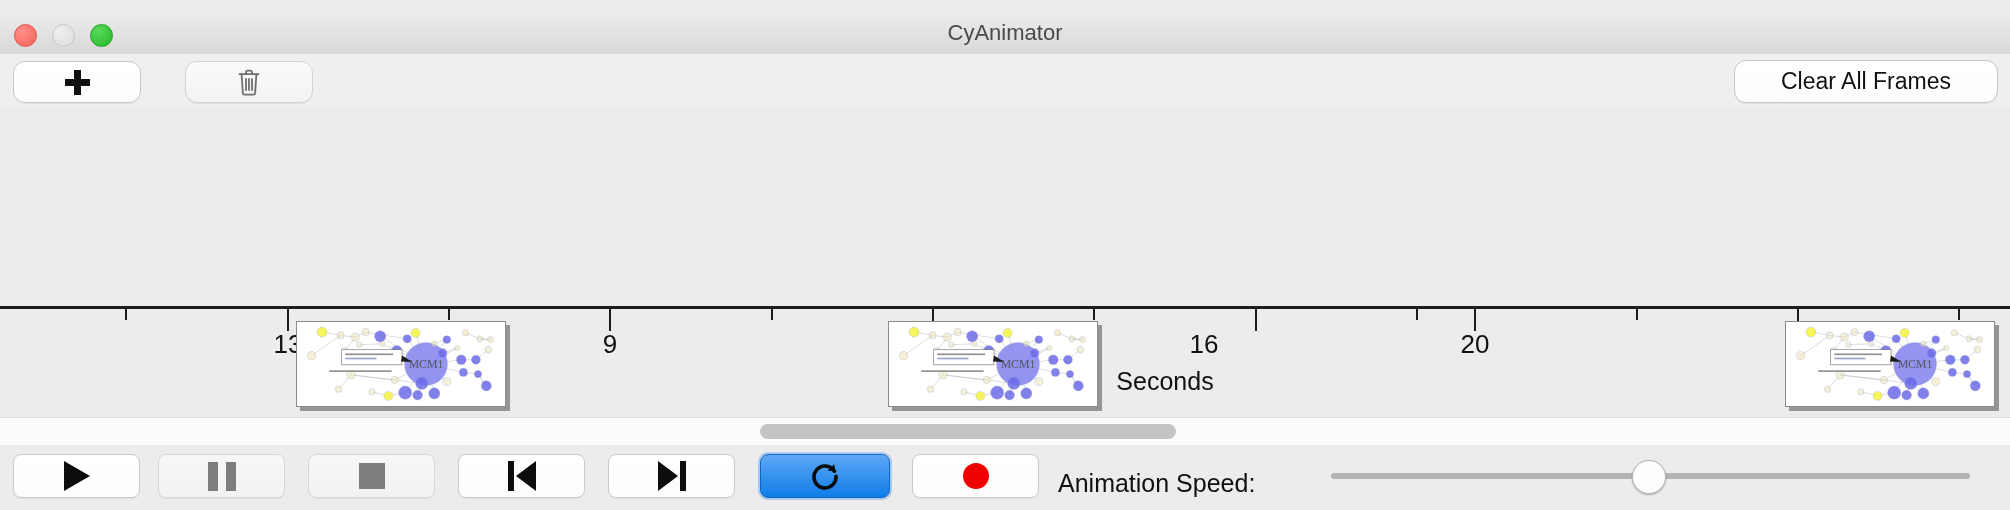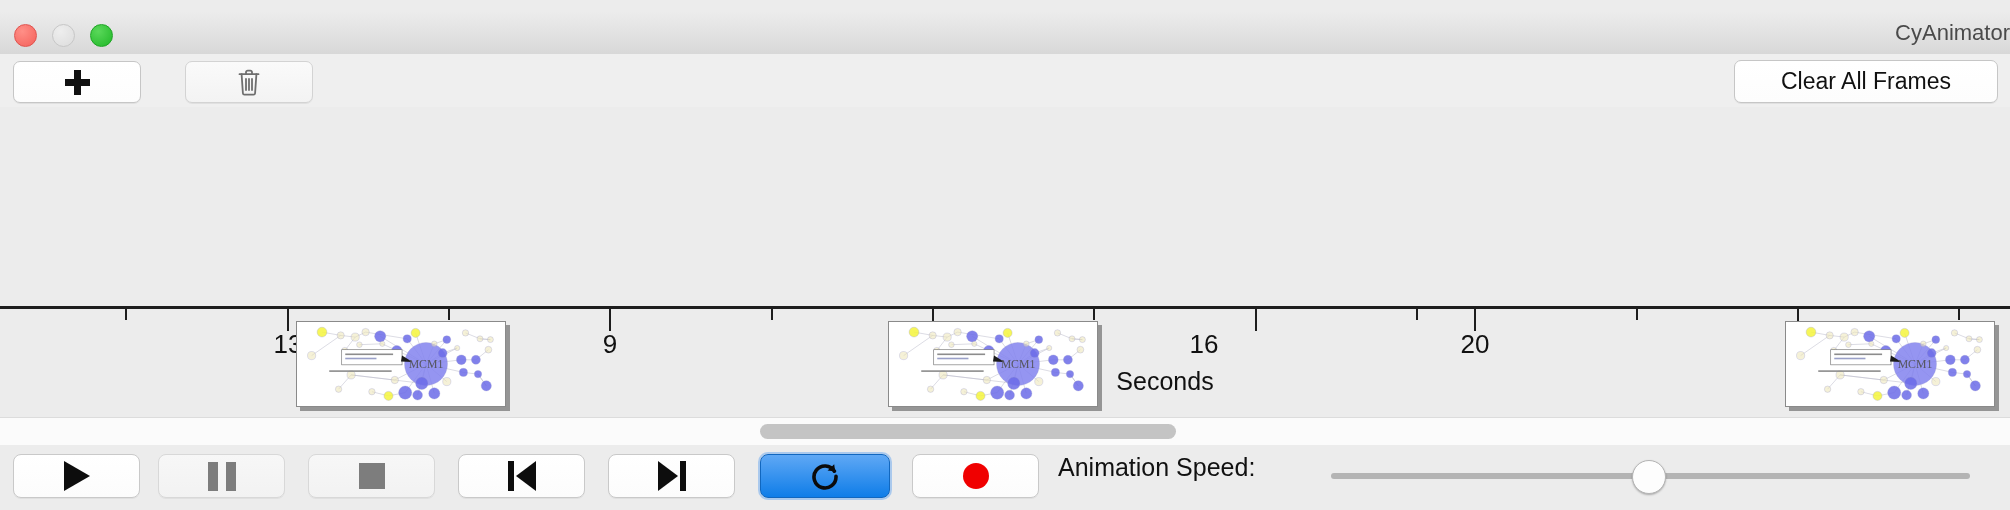--- a/index.html
+++ b/index.html
@@ -48,34 +48,34 @@
     background: linear-gradient(#ececec, #d8d8d8);
     border-bottom: 1px solid #b0b0b0;
   }
   .lights { position: absolute; left: 14px; top: 12px; display: flex; gap: 15px; }
   .light { width: 21px; height: 21px; border-radius: 50%; }
   .light.red    { background: radial-gradient(circle at 35% 30%, #ff8f87, #f4605a); border: 1px solid #e0534e; }
   .light.yellow { background: radial-gradient(circle at 35% 30%, #eeeeee, #dcdcdc); border: 1px solid #c7c7c7; }
   .light.green  { background: radial-gradient(circle at 35% 30%, #5ad85a, #20b727); border: 1px solid #1ea524; }
   .win-title {
     position: absolute; left: 0; top: 0; width: 2010px; height: 42px;
-    line-height: 42px; text-align: right;
+    line-height: 42px; text-align: center;
     font-size: 22px; color: #4a4a4a;
   }
 
   
   .toolbar {
     position: absolute; left: 0; top: 54px; width: 2010px; height: 53px;
     background: #efefef;
     border-bottom: 1px solid #b9b9b9;
   }
   .btn {
     position: absolute;
     background: linear-gradient(#ffffff, #fdfdfd);
-    border: 1px solid #c6c6c6; border-radius: 7px;
+    border: 1px solid #c6c6c6; border-radius: 12px;
     box-shadow: 0 1px 0 rgba(0,0,0,0.06);
     display: flex; align-items: center; justify-content: center;
     cursor: default;
   }
   .btn.subtle { background: linear-gradient(#fafafa, #f3f3f3); border-color: #d3d3d3; }
   .btn-add  { left: 13px;  top: 7px; width: 126px; height: 40px; }
   .btn-del  { left: 185px; top: 7px; width: 126px; height: 40px; }
   .btn-clear{ left: 1734px; top: 6px; width: 262px; height: 41px;
               font-size: 23px; color: #111; }
 
@@ -171,21 +171,21 @@
     border-top: 15px solid transparent; border-bottom: 15px solid transparent;
   }
   .ic-next .tri {
     position: absolute; left: 0; top: 0; width: 0; height: 0;
     border-left: 20px solid #0d0d0d;
     border-top: 15px solid transparent; border-bottom: 15px solid transparent;
   }
   .ic-record { width: 26px; height: 26px; border-radius: 50%; background: #f00000; }
 
   .speed-label {
-    position: absolute; top: 8px; left: 1058px;
+    position: absolute; top: 24px; left: 1058px;
     font-size: 25px; color: #111; white-space: nowrap;
   }
   .slider-track {
     position: absolute; top: 28px; left: 1331px; width: 639px; height: 6px;
     background: #b4b4b4; border-radius: 3px;
   }
   .slider-thumb {
     position: absolute; top: 15px; width: 32px; height: 32px;
     border-radius: 50%; background: #fdfdfd;
     border: 1px solid #b4b4b4;

